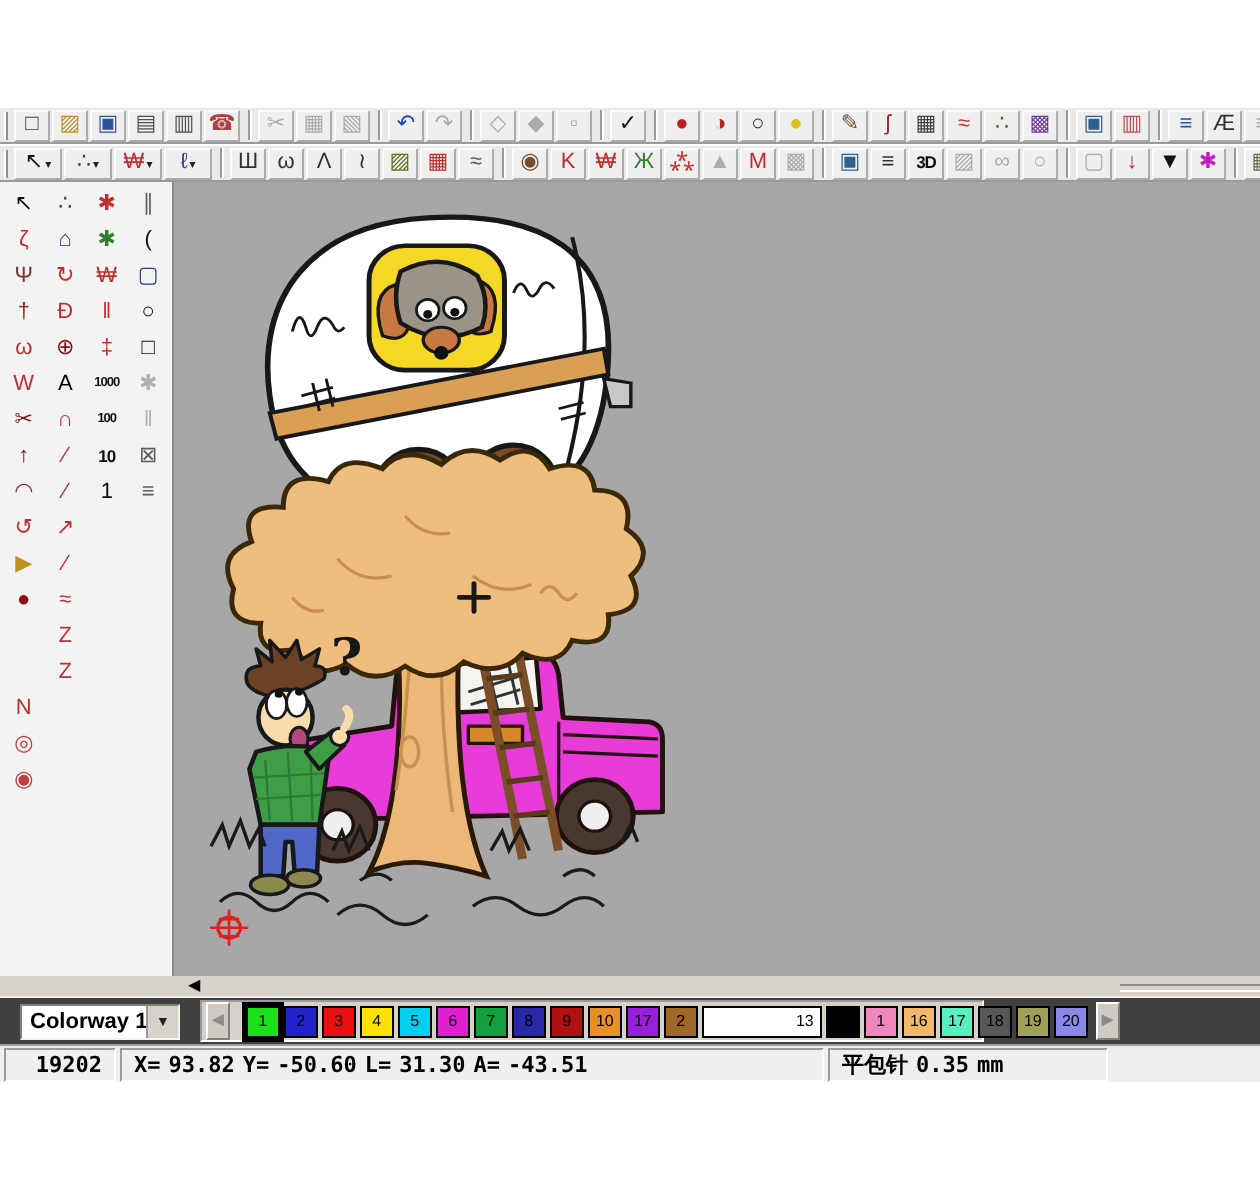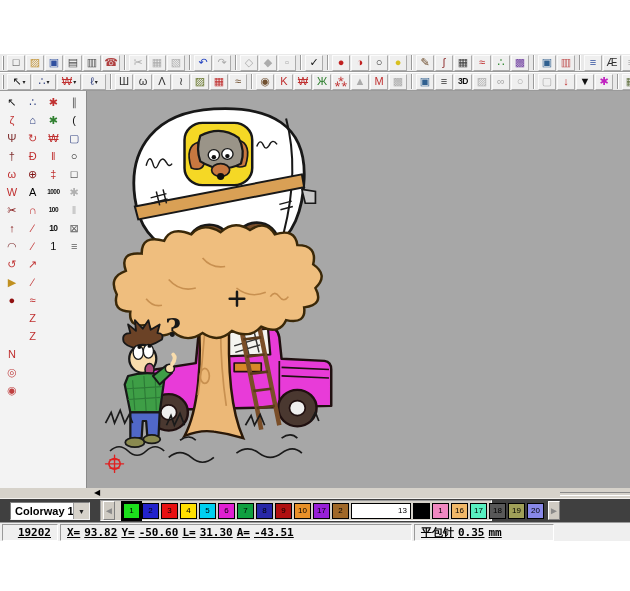--- a/index.html
+++ b/index.html
@@ -67,21 +67,21 @@
               display:flex;align-items:center;justify-content:center;color:#8A8A8A;font-size:10px;}
   .chips{display:flex;align-items:center;margin-left:6px;}
   .chip{width:15px;height:14px;border:1px solid #000;margin-right:2px;position:relative;
         display:flex;align-items:center;justify-content:center;}
   .chip span{font-size:8px;color:#000;font-family:"Liberation Sans",sans-serif;}
   .chip.selected{outline:2px solid #000;outline-offset:0;}
   .statusbar{position:absolute;top:522px;left:0;width:630px;height:18px;background:#EFEFEF;
              border-top:1px solid #9A9A9A;display:flex;align-items:stretch;
              font-family:"DejaVu Sans Mono",monospace;font-size:11px;font-weight:bold;color:#000;}
   .status-cell{display:flex;align-items:center;padding:0 6px;border:1px solid;
-               border-color:#9A9A9A #FFF #FFF #9A9A9A;margin:1px 0 0 2px;box-sizing:border-box;white-space:pre;text-decoration:underline;}
+               border-color:#9A9A9A #FFF #FFF #9A9A9A;margin:1px 0 0 2px;box-sizing:border-box;white-space:pre;}
   .status-count{width:56px;justify-content:flex-end;}
   .status-coords{width:352px;}
   .status-stitch{width:140px;}
   .status-coords span,.status-stitch span{margin-right:4px;}
 </style>
 </head>
 <body>
 
 <div class="screen">
 

